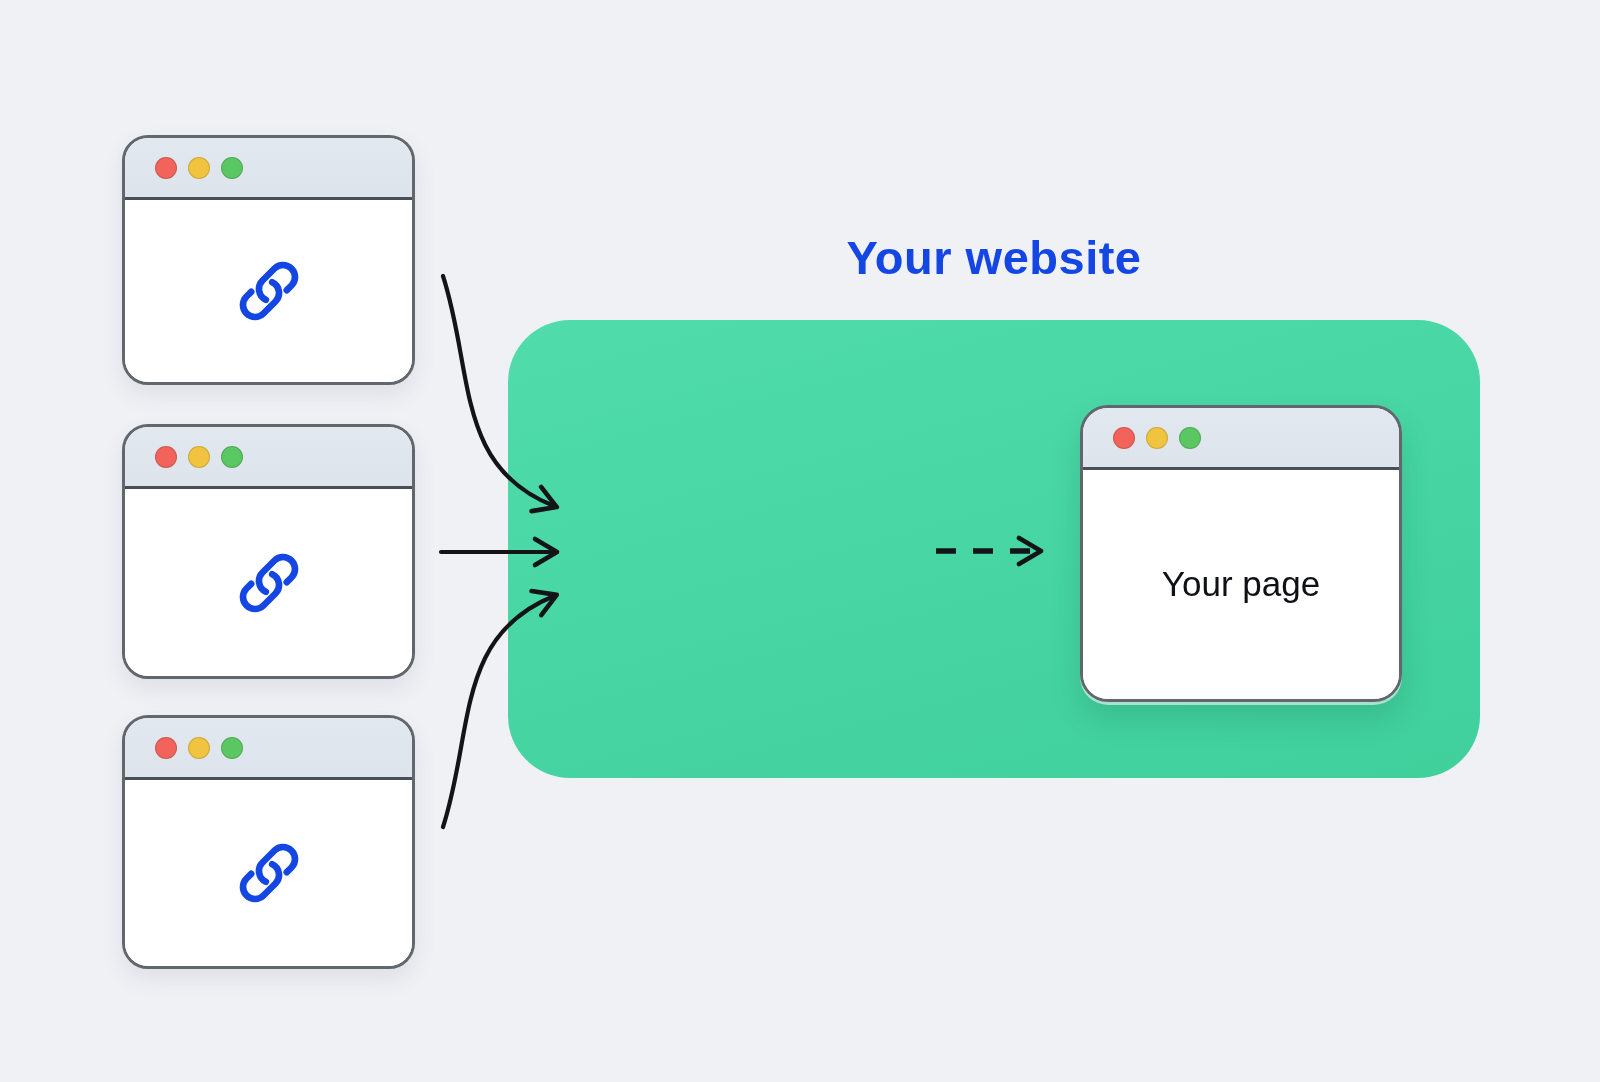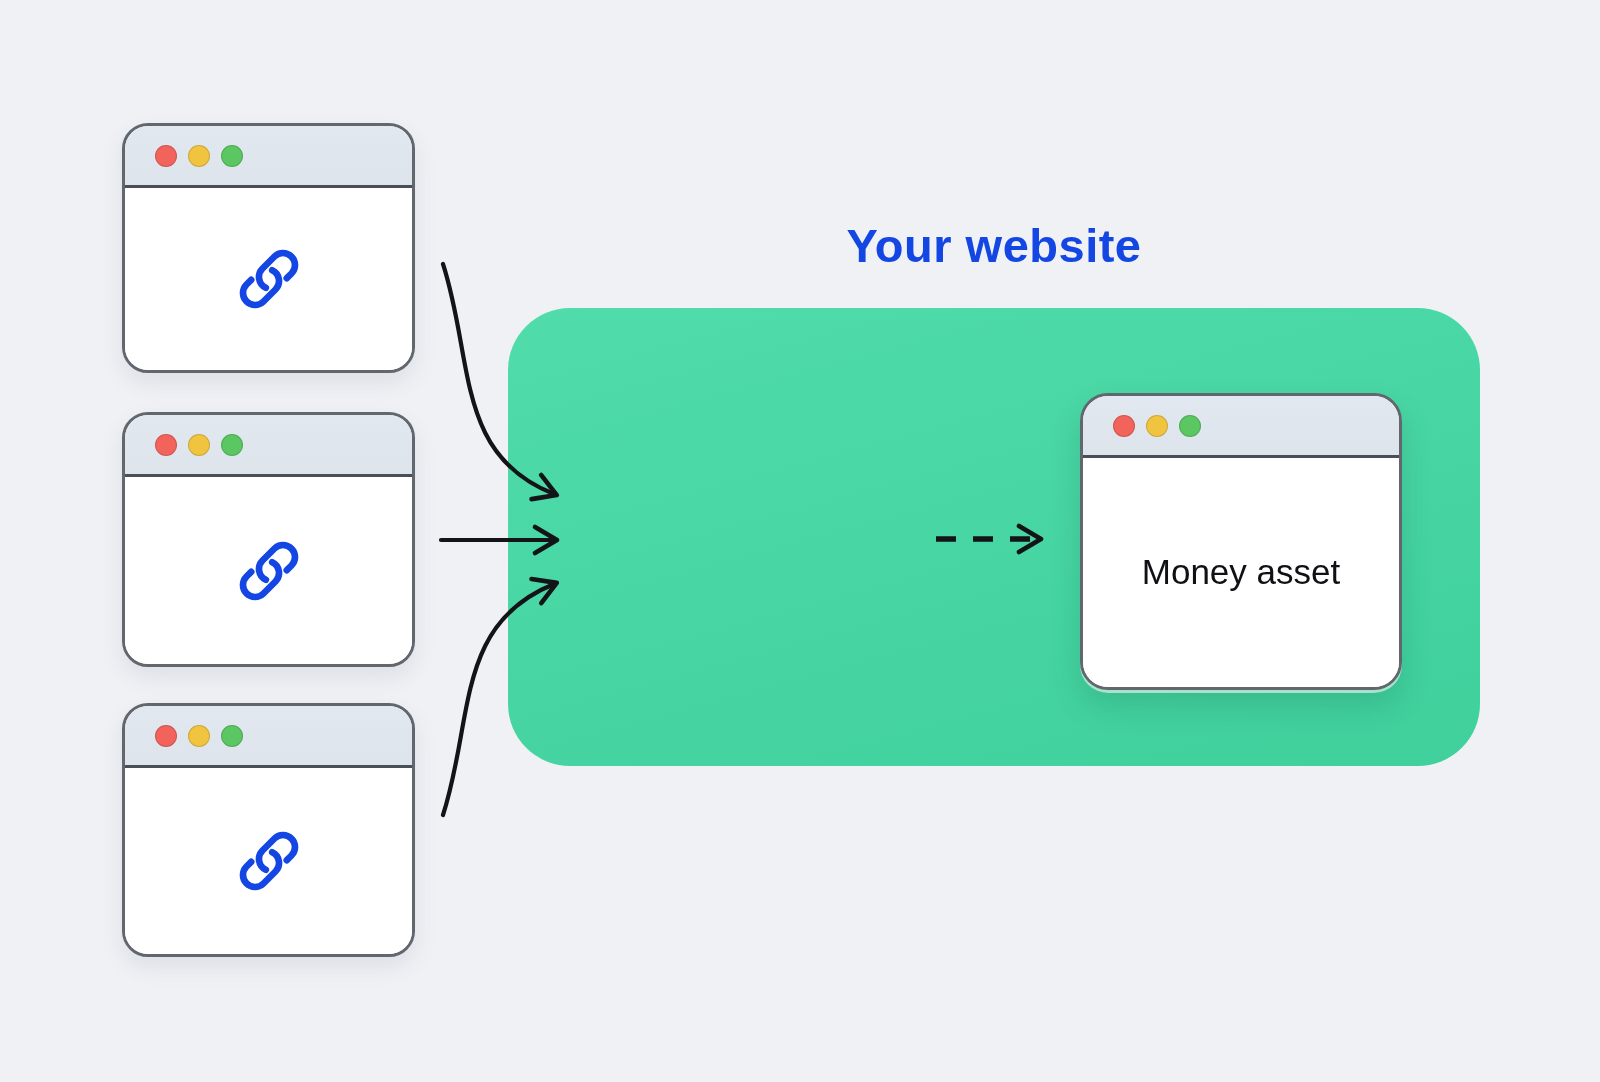--- a/index.html
+++ b/index.html
@@ -12,21 +12,21 @@
     --titlebar-separator:#4a4f57;
     --dot-red:#f2635b;
     --dot-yellow:#f1c440;
     --dot-green:#5bc763;
     --arrow:#131417;
     --label-text:#101114;
   }
   *{margin:0;padding:0;box-sizing:border-box;}
   html,body{width:1600px;height:1082px;}
   body{font-family:"Liberation Sans", sans-serif; background:var(--background); overflow:hidden;}
-  .stage{position:relative;width:1600px;height:776px;background:var(--background);}
+  .stage{position:relative;width:1600px;height:776px;background:var(--background);margin-top:12px;}
 
   .panel{
     position:absolute; left:508px; top:308px; width:972px; height:458px;
     border-radius:62px;
     background:linear-gradient(165deg, var(--panel-green-top) 0%, var(--panel-green-bottom) 100%);
   }
 
   .page-title{
     position:absolute; left:508px; top:218px; width:972px; height:56px;
     text-align:center; font-size:47px; font-weight:700; letter-spacing:.5px;
@@ -121,21 +121,21 @@
   </div>
 
 
   <div class="win on-green" style="left:1080px; top:393px; width:322px; height:297px;">
     <div class="bar">
       <span class="dot r"></span>
       <span class="dot y"></span>
       <span class="dot g"></span>
     </div>
     <div class="body">
-      <div class="win-label">Money asset</div>
+      <div class="win-label">Your page</div>
     </div>
   </div>
 
   <svg class="arrows" viewBox="0 0 1600 1082">
     <defs>
       <marker id="head" markerUnits="userSpaceOnUse" markerWidth="36" markerHeight="36" viewBox="0 0 36 36" refX="26" refY="18" orient="auto">
         <path d="M7 5 L29 18 L7 31" fill="none" stroke="#131417" stroke-width="4.6" stroke-linecap="round" stroke-linejoin="round"></path>
       </marker>
     </defs>
     <path class="arrow-path" d="M443 264 C474 360 455 455 554 494" marker-end="url(#head)"></path>

